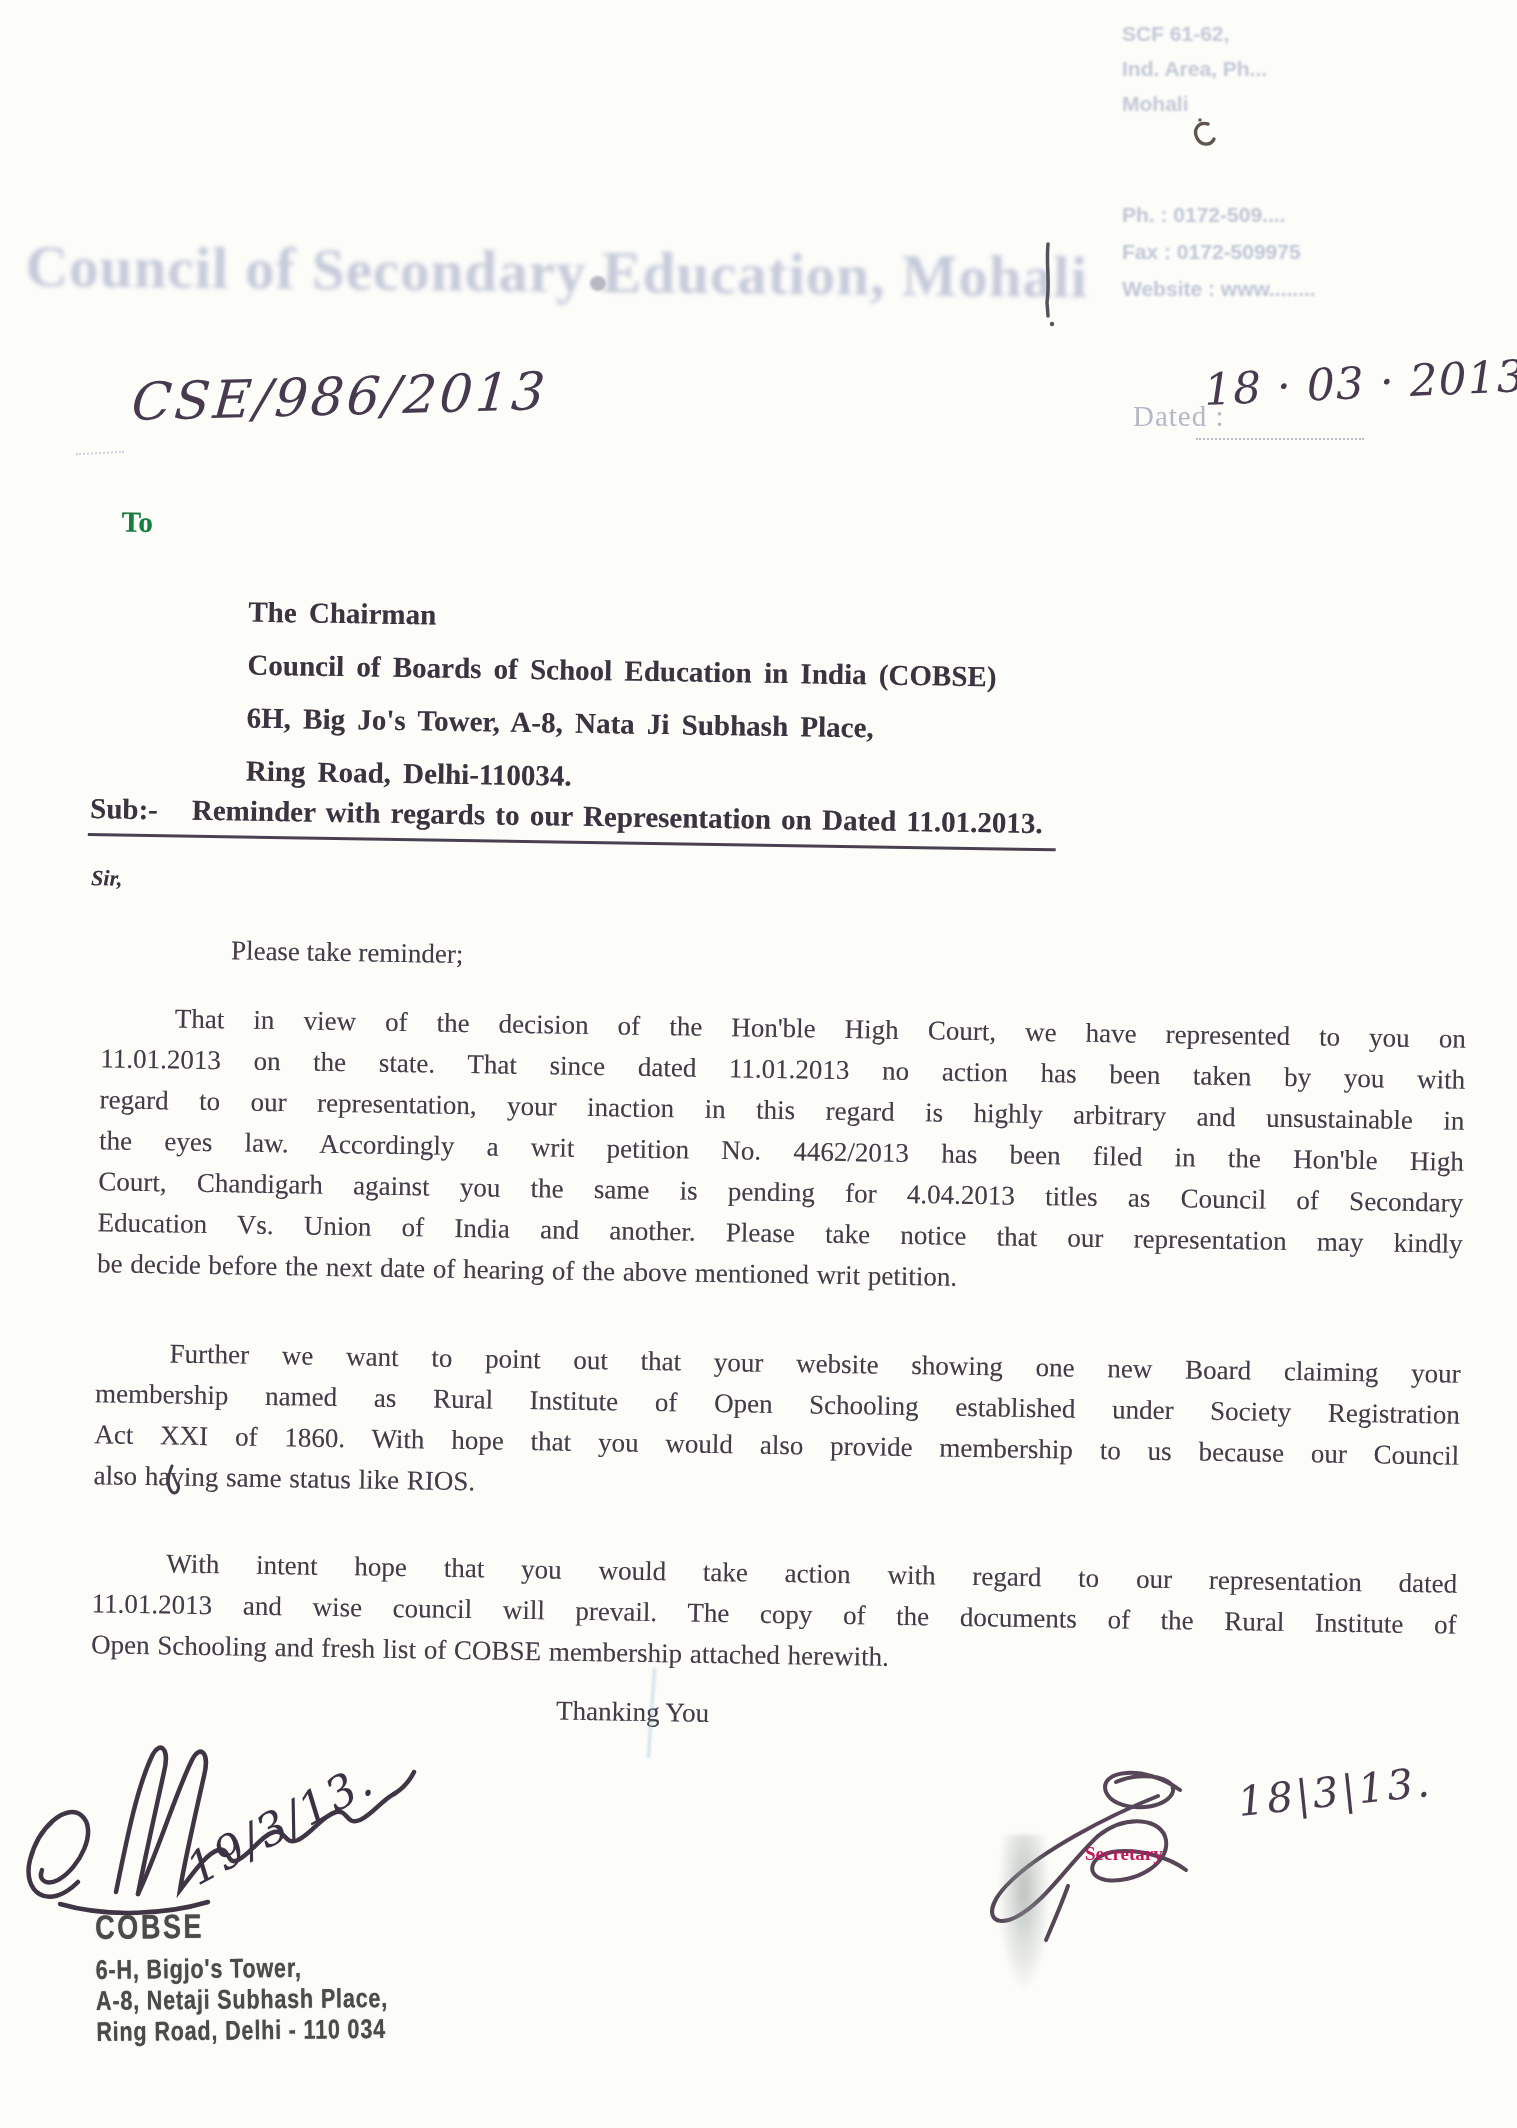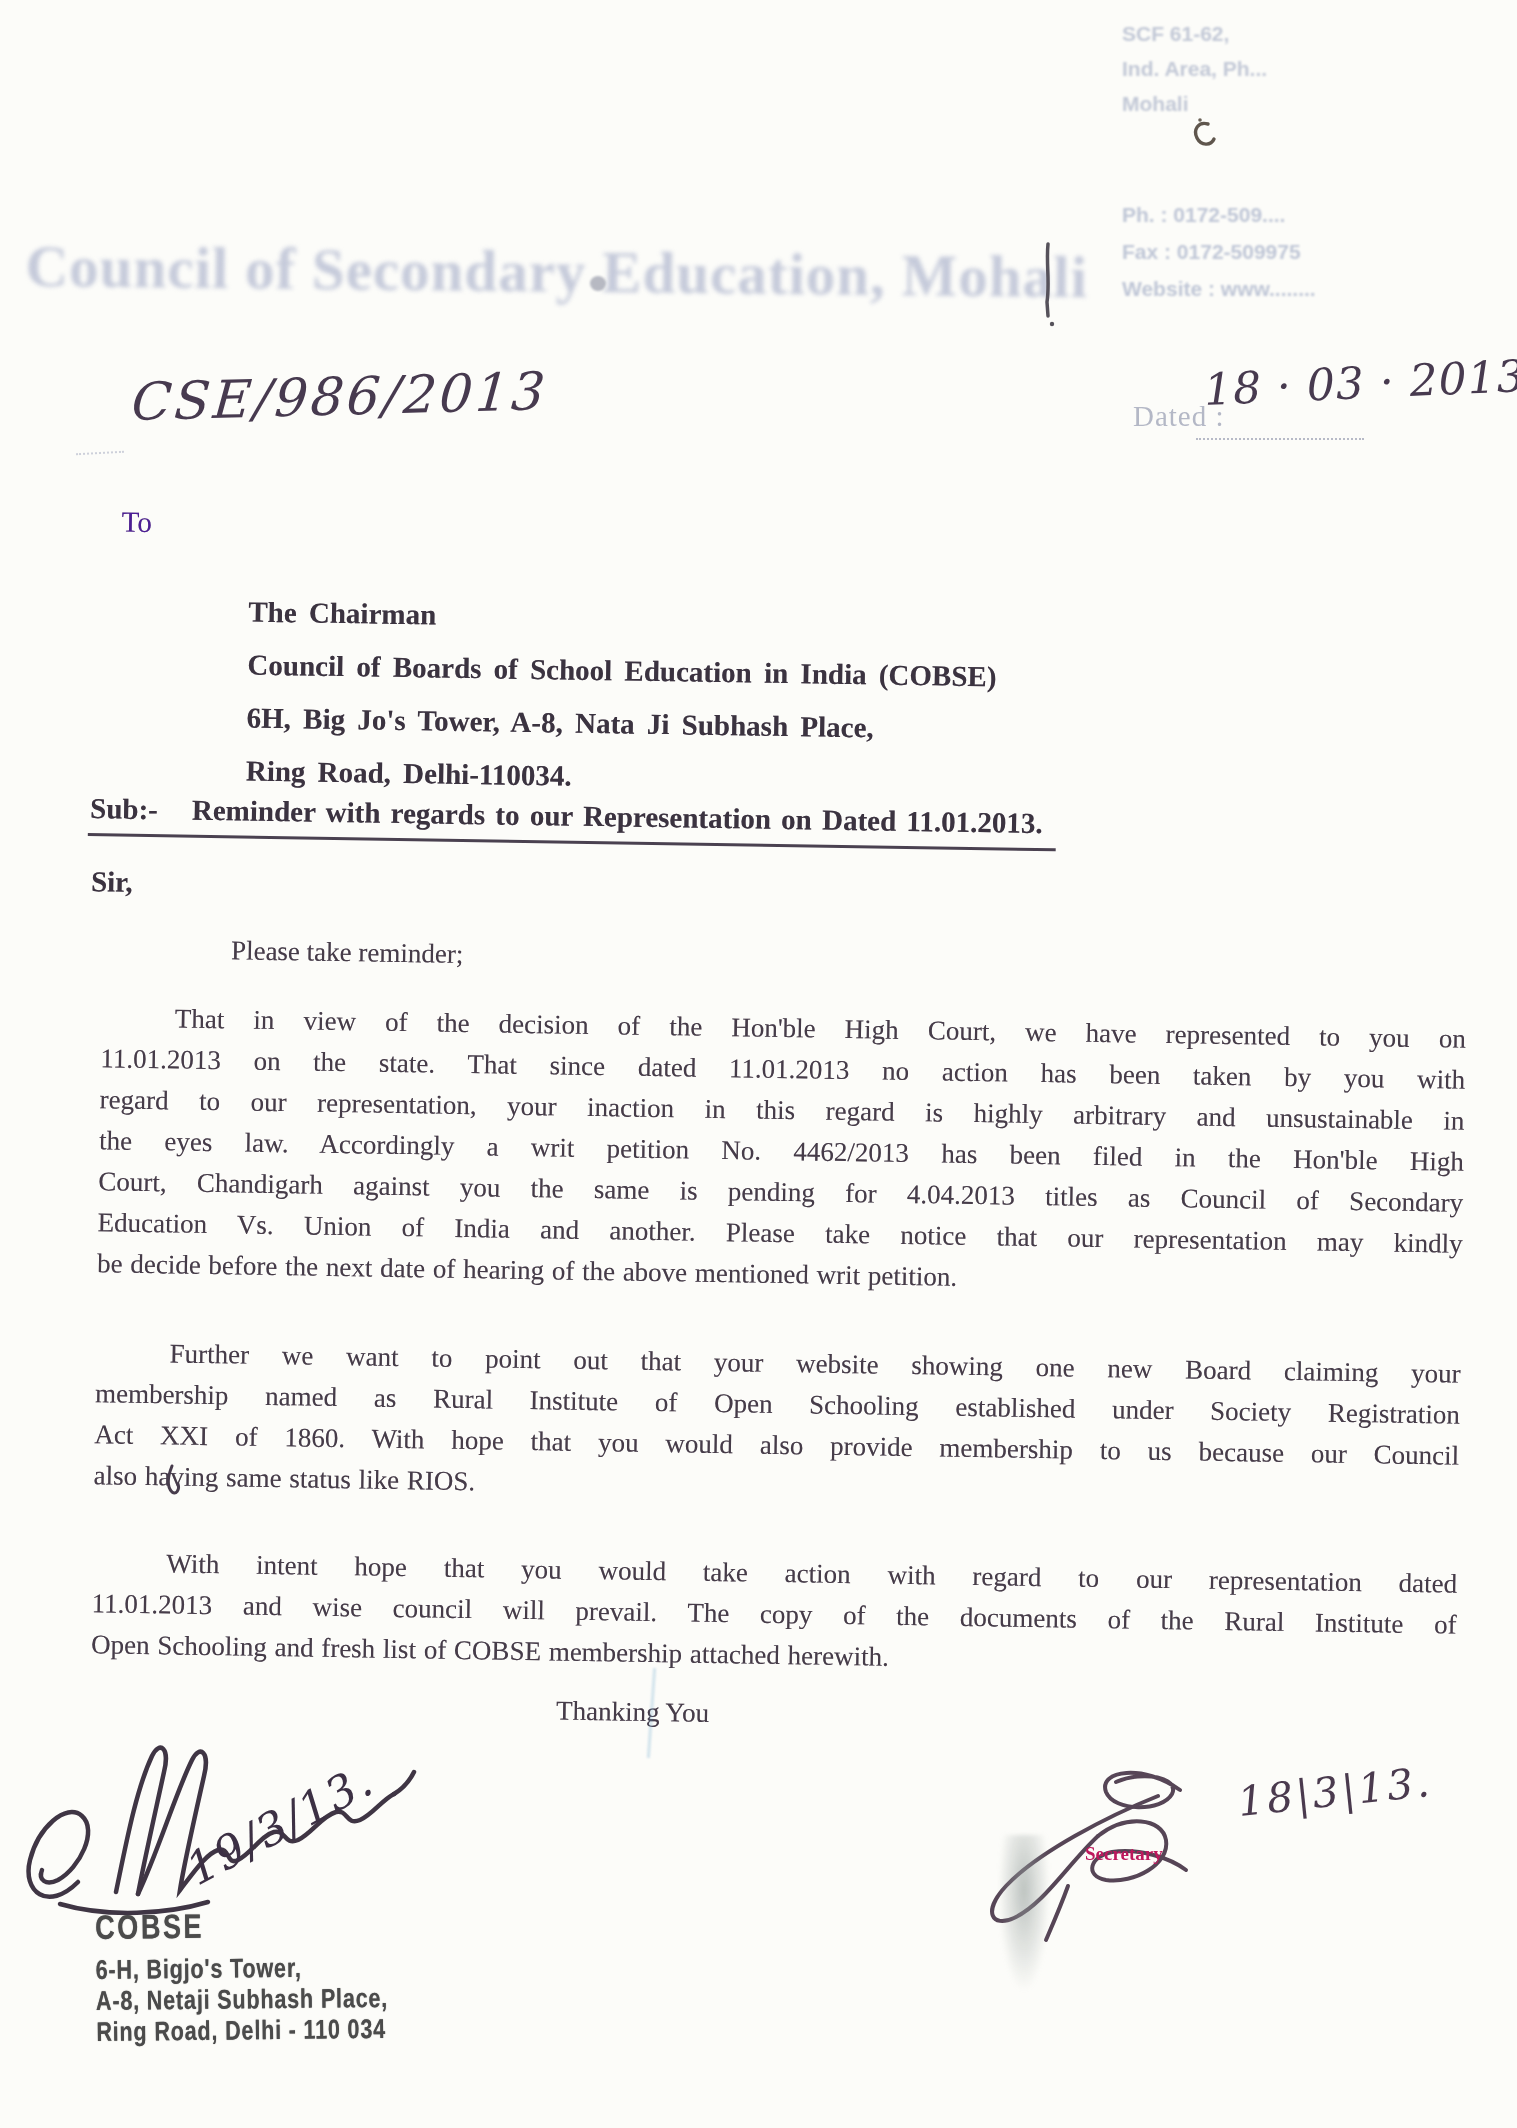--- a/index.html
+++ b/index.html
@@ -53,33 +53,33 @@
     position:absolute; left:1204px; top:364px;
     font-size:44px; letter-spacing:1px; color:#473a4f;
     transform:rotate(-2.5deg); transform-origin:0 50%; white-space:nowrap;
   }
   
   .doc{
     position:absolute; left:85px; top:505px; width:1380px;
     transform:rotate(0.9deg); transform-origin:0 0;
     font-size:27px; text-shadow:0 0 .6px rgba(70,60,75,.45);
   }
-  .to{position:absolute; left:37px; top:0; font-size:29px; font-weight:normal; color:#4c1d95;}
+  .to{position:absolute; left:37px; top:0; font-size:29px; font-weight:bold; color:#15803d;}
   .recipient{
     position:absolute; left:165px; top:78px;
     font-size:29px; font-weight:bold; line-height:53px; word-spacing:5px; color:#3b3340;
   }
   .recipient span{display:block; white-space:nowrap;}
   .subject{
     position:absolute; left:8px; top:287px; display:inline-block;
     font-size:29px; font-weight:bold; color:#3b3340; word-spacing:3px;
     border-bottom:3px solid #4a4150; padding:0 14px 8px 2px; white-space:nowrap;
   }
   .sub-label{margin-right:34px;}
-  .sir{position:absolute; left:12px; top:360px; font-size:29px; font-weight:bold; color:#3b3340;}
+  .sir{position:absolute; left:12px; top:360px; font-size:22px; font-weight:bold; color:#3b3340;font-style:italic;}
   .opening{position:absolute; left:153px; top:428px; white-space:nowrap;}
   .para{position:absolute; left:24px; width:1365px; margin:0; line-height:41px; word-spacing:1px;}
   .p1{top:492px;} .p2{top:827px;} .p3{top:1037px;}
   .jline{display:block; text-align:justify; text-align-last:justify;}
   .jline.first{text-indent:74px;}
   .jline.last{text-align-last:left;}
   .closing{position:absolute; left:490px; top:1183px; white-space:nowrap;}
   
   .sig-left{position:absolute; left:8px; top:1732px;}
   .sig-left-date{

